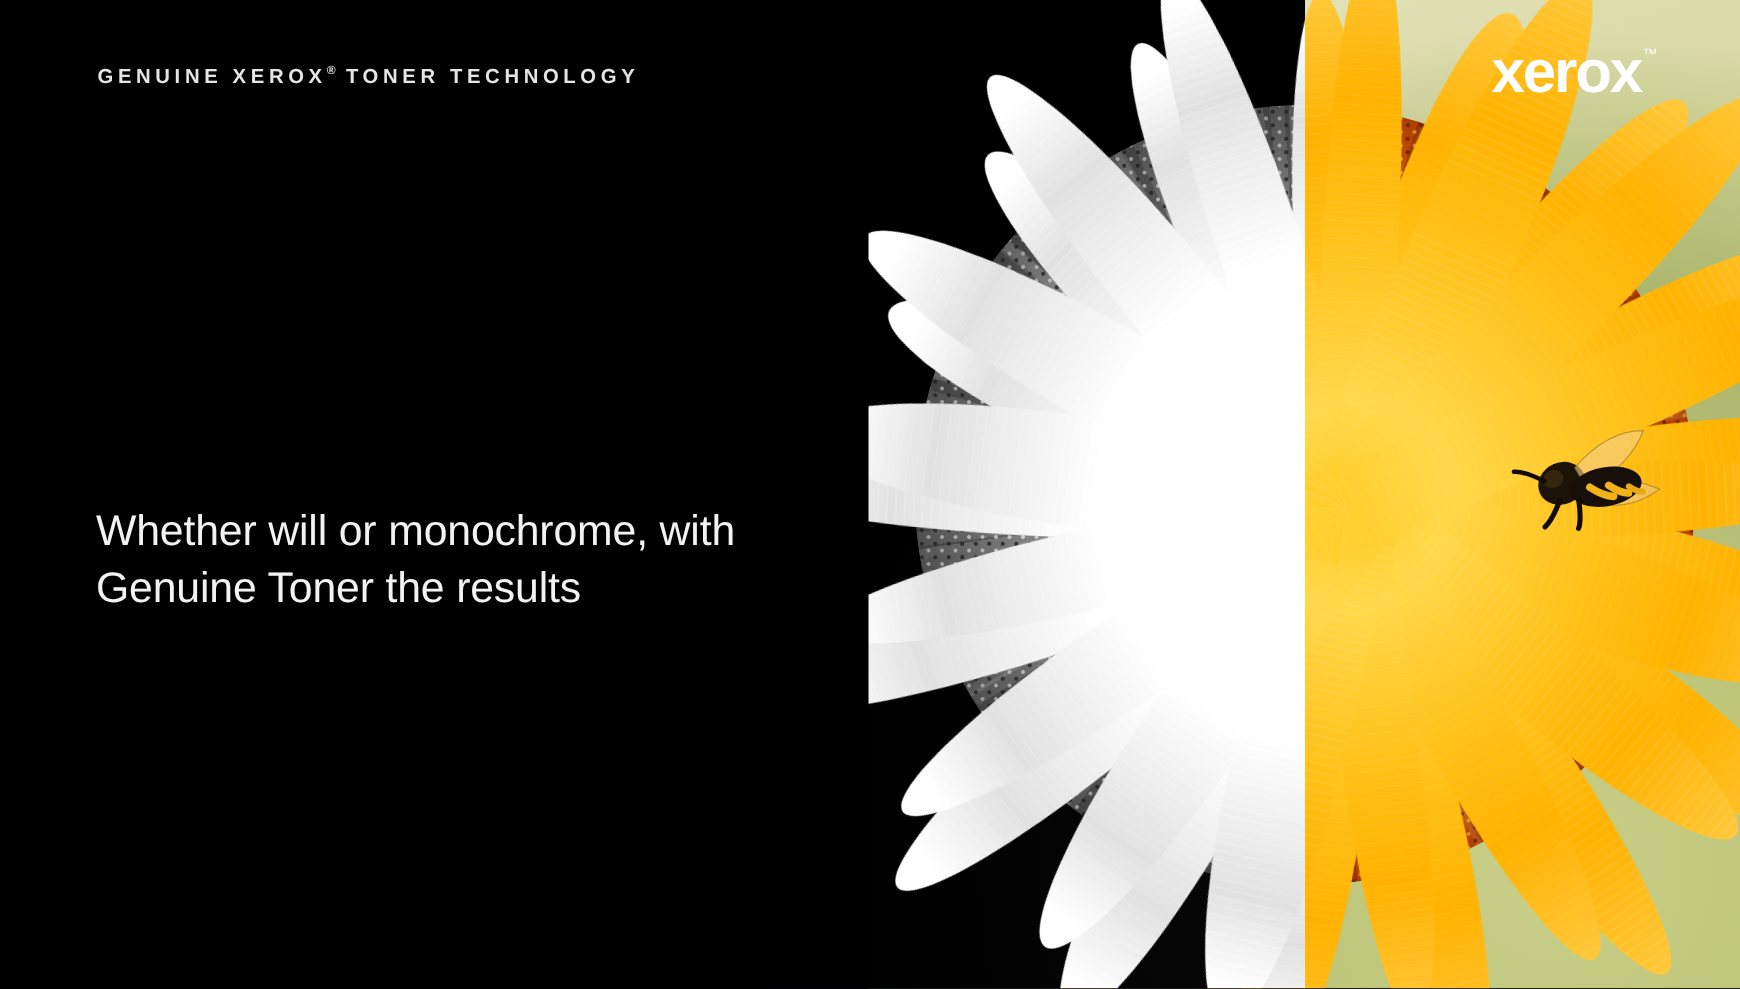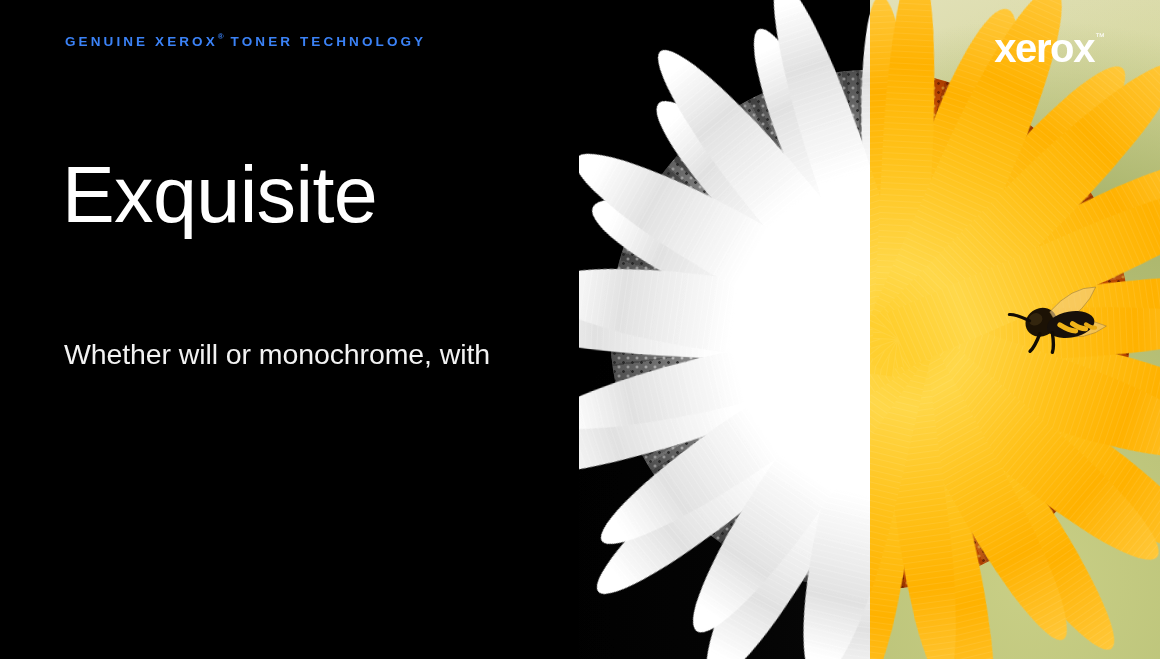--- a/index.html
+++ b/index.html
@@ -17,25 +17,25 @@
   }
 
   
   .left-panel {
     position:absolute; left:0; top:0;
     width:578px; height:659px;
     background:#000000;
     z-index:5;
   }
   .eyebrow {
-    position:absolute; left:65px; top:33px;
+    position:absolute; left:65px; top:43px;
     font-size:13.5px;
     font-weight:700;
     letter-spacing:3.1px;
-    color:#3b82f6;
+    color:#e5e5e5;
     white-space:nowrap;
   }
   .eyebrow .reg {
     font-size:8px;
     vertical-align:super;
     letter-spacing:0;
     position:relative;
     top:-1px;
   }
   .headline {
@@ -337,21 +337,21 @@
 
   <div class="seam"></div>
 
   <div class="left-panel">
 
     <div class="eyebrow">
       <span>GENUINE XEROX</span><span class="reg">®</span> <span>TONER TECHNOLOGY</span>
     </div>
 
     <h1 class="headline">
-      <span class="l1">Exquisite</span>
     </h1>
 
     <p class="body-copy">
       <span>Whether will or monochrome, with</span>
+      <span>Genuine Toner the results</span>
     </p>
   </div>
 
 </div>
 
 </body></html>

